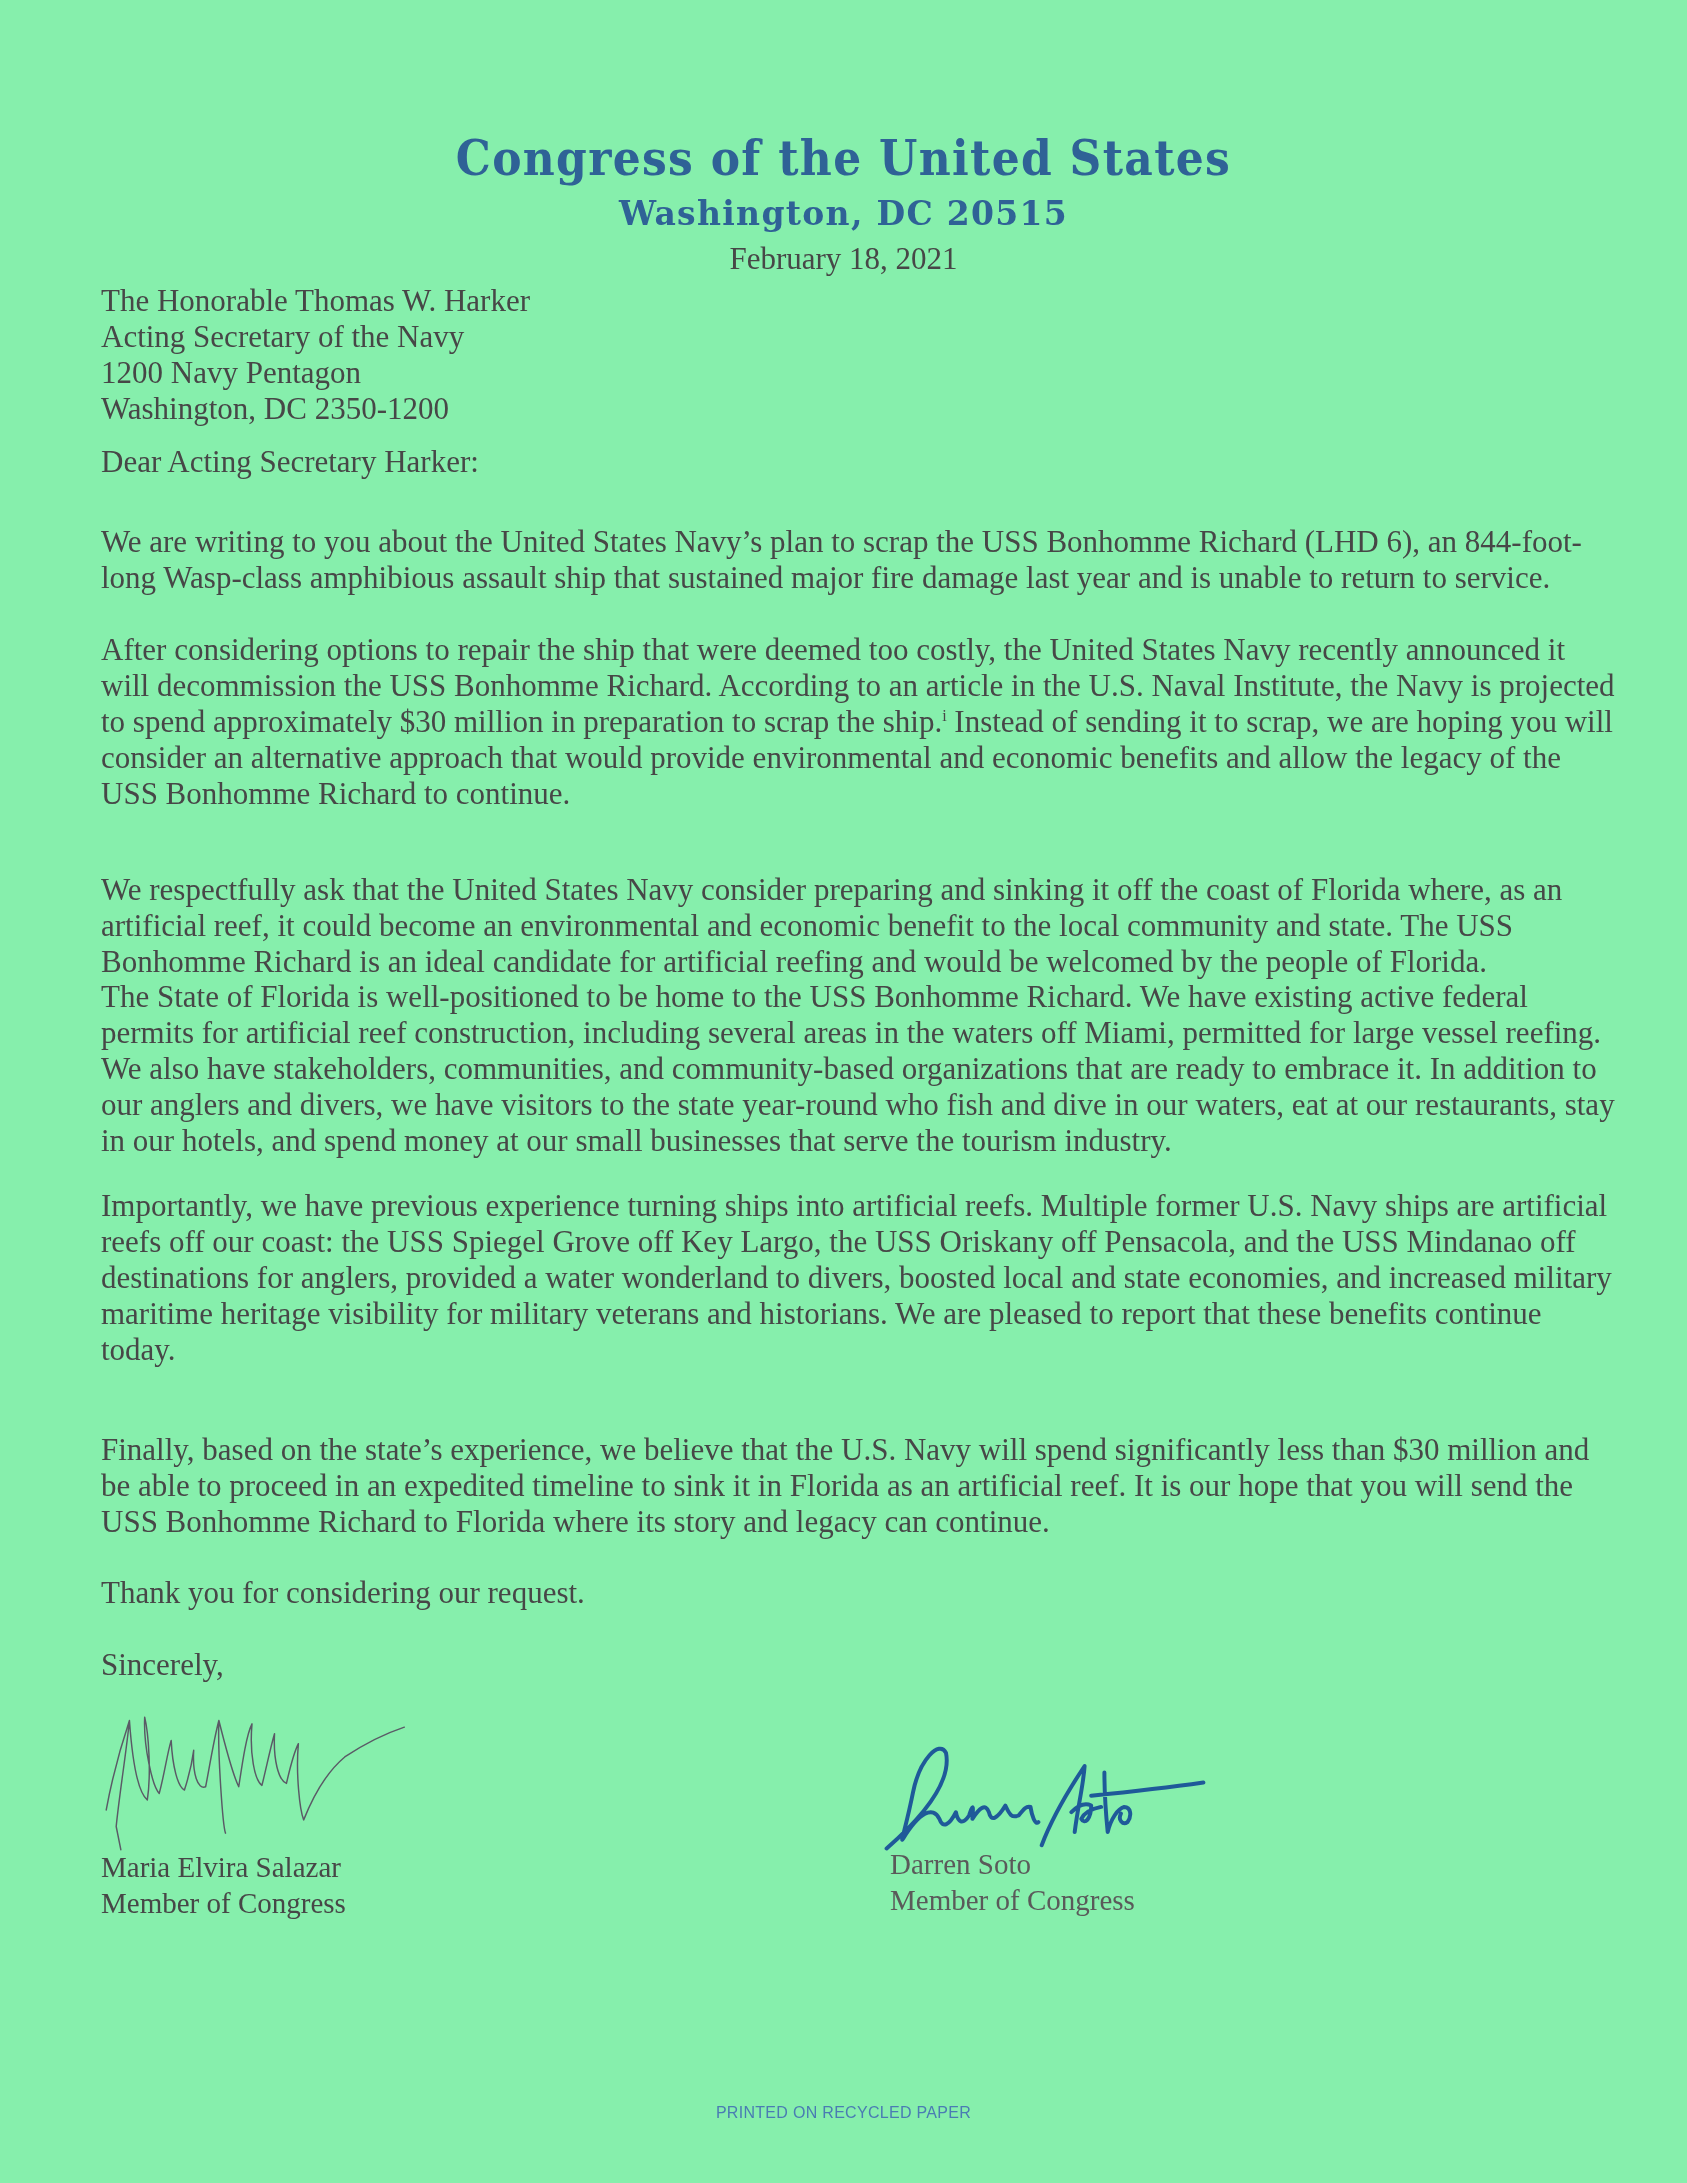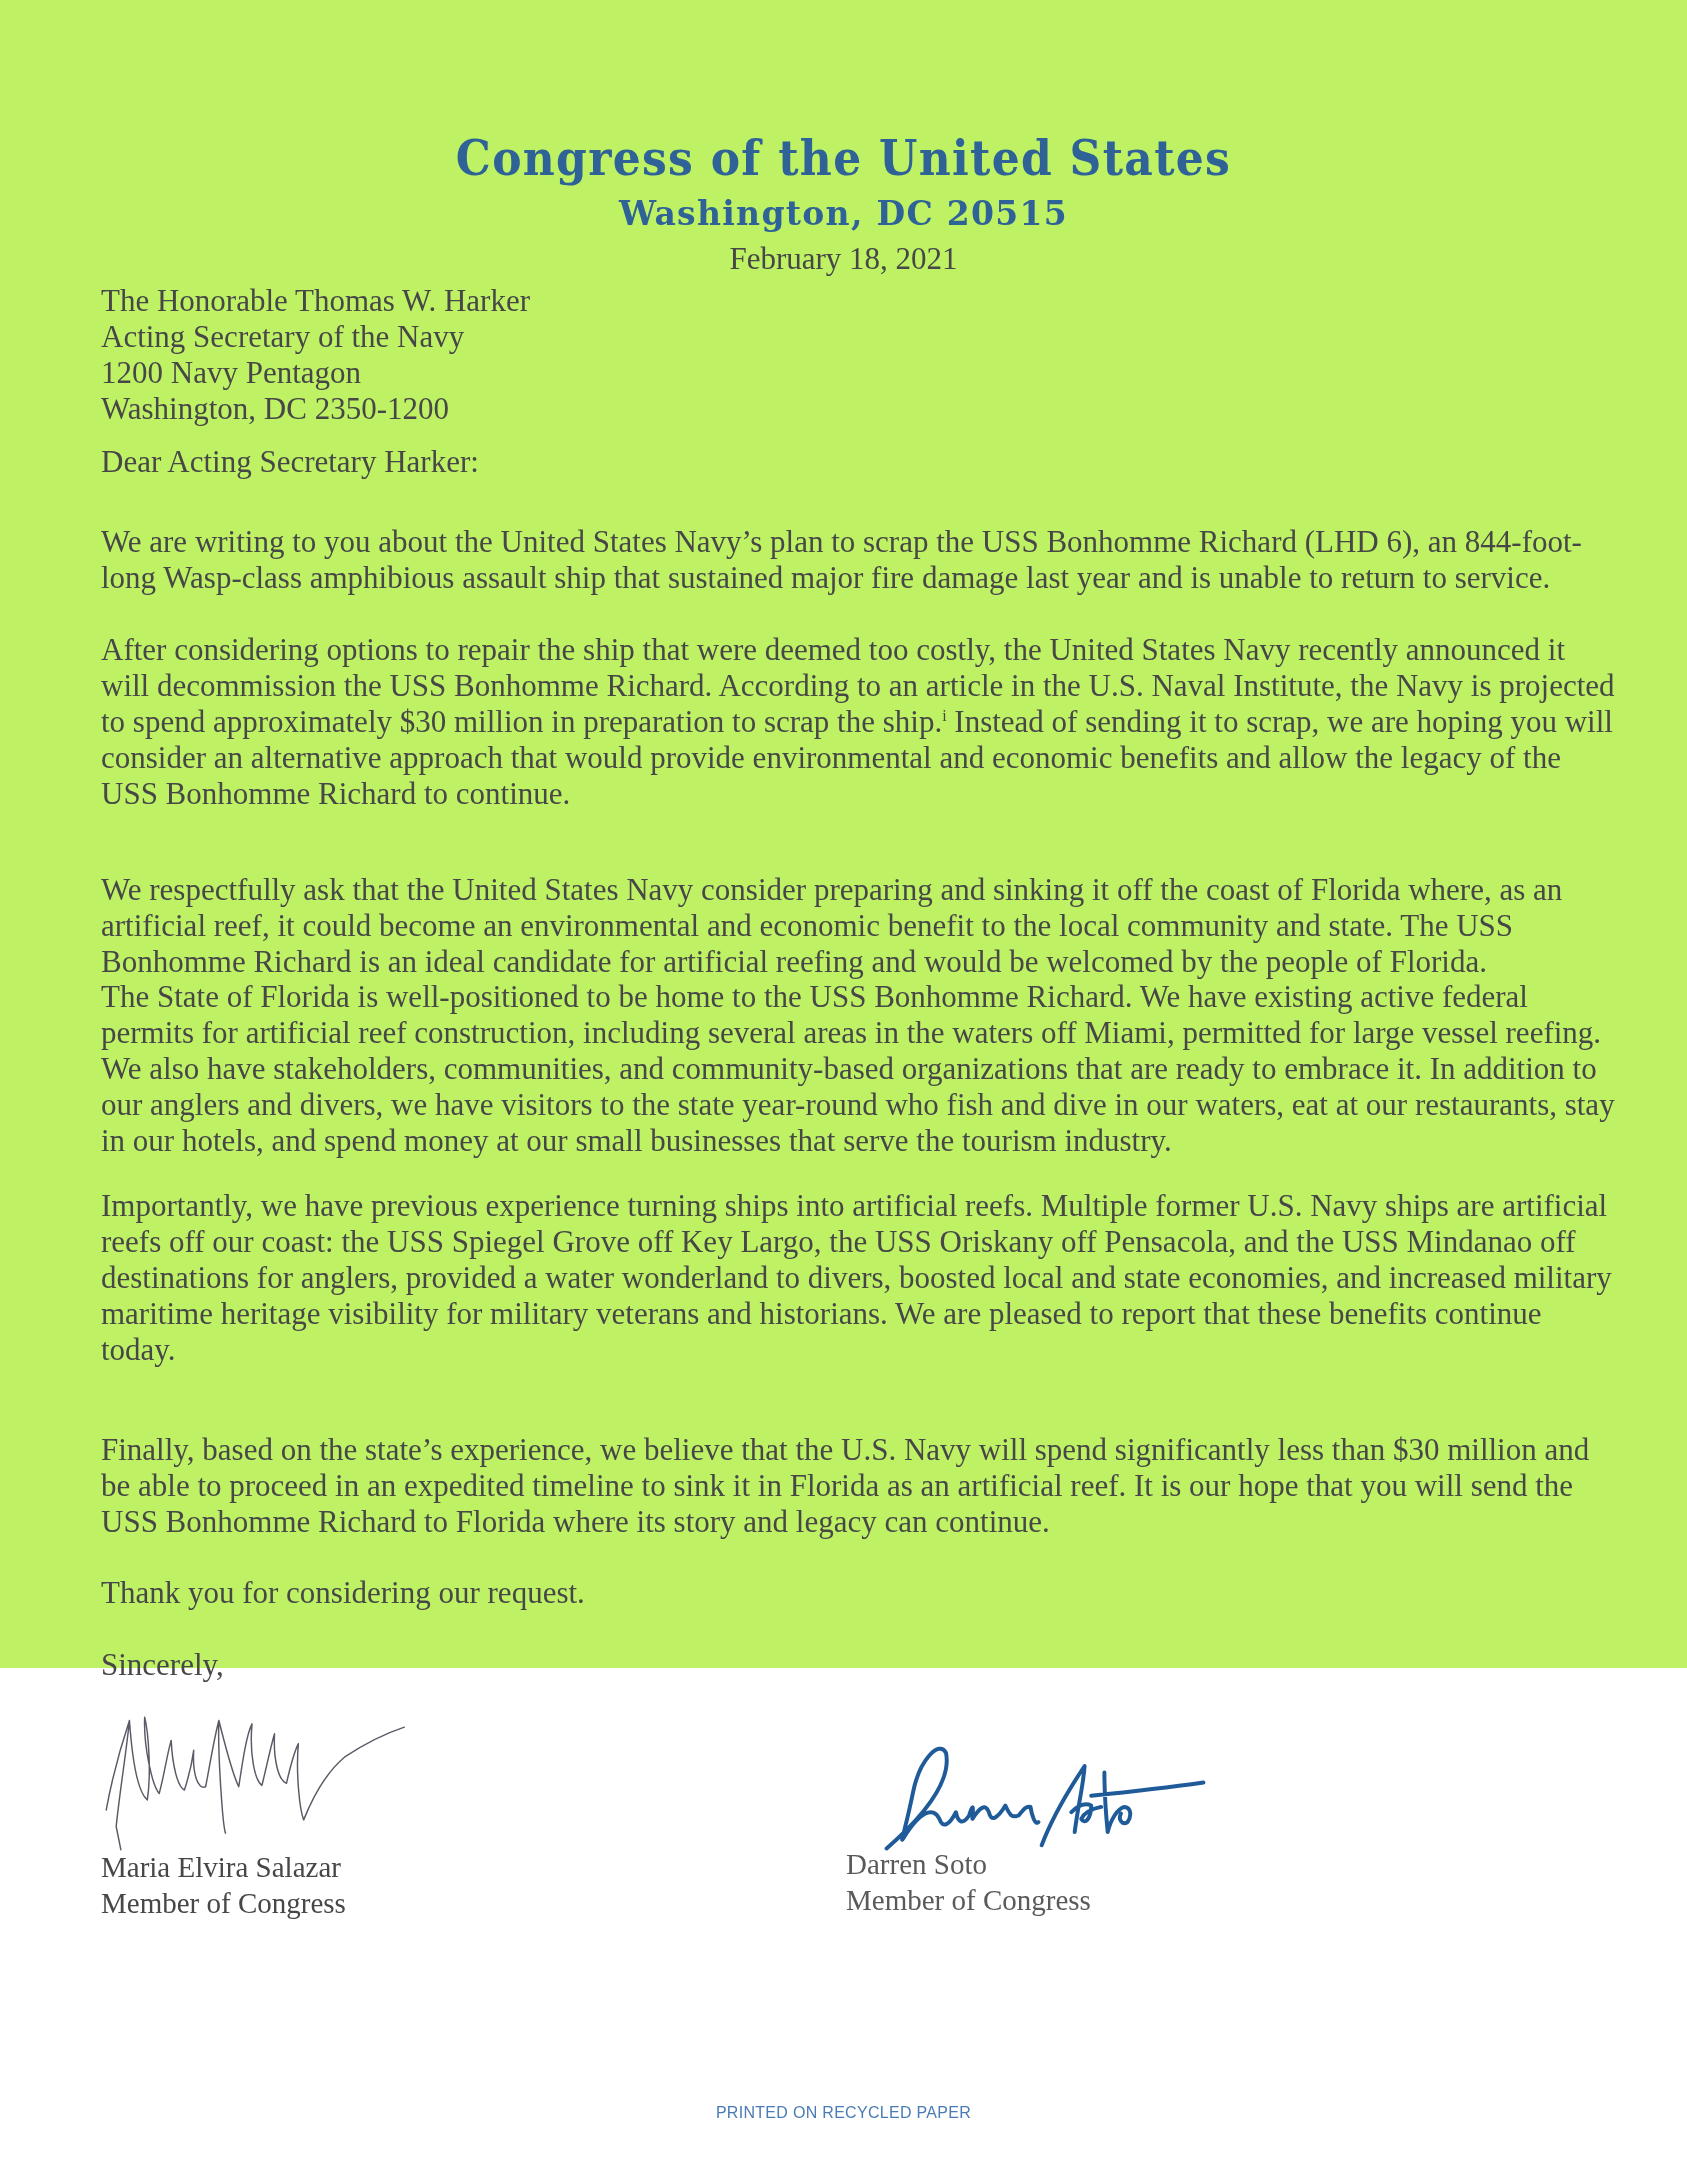--- a/index.html
+++ b/index.html
@@ -11,22 +11,22 @@
       width: 1687px;
       height: 2183px;
       position: relative;
       overflow: hidden;
       font-family: "Liberation Serif", "DejaVu Serif", serif;
       color: #474747;
     }
     .page {
       position: absolute;
       left: 0; top: 0;
-      width: 1687px; height: 1668px;
-      background: #bef264;
+      width: 1687px; height: 2183px;
+      background: #86efac;
     }
     .lh-title {
       position: absolute;
       top: 132px; left: 0; width: 1687px;
       text-align: center;
       font-family: "DejaVu Serif", "Liberation Serif", serif;
       font-weight: bold;
       font-size: 44px;
       letter-spacing: 1.3px;
       color: #2f6296;
@@ -90,21 +90,21 @@
       left: 873px; top: 1733px;
       width: 344px; height: 132px;
     }
     .signer {
       position: absolute;
       font-size: 29px;
       line-height: 36px;
       color: #474747;
     }
     .signer-1 { left: 101px; top: 1849px; }
-    .signer-2 { left: 846px; top: 1846px; color: #5a5a5a; }
+    .signer-2 { left: 890px; top: 1846px; color: #5a5a5a; }
     .footer {
       position: absolute;
       top: 2104px; left: 0; width: 1687px;
       text-align: center;
       font-family: "Liberation Sans", "DejaVu Sans", sans-serif;
       font-size: 16px;
       letter-spacing: 0.3px;
       color: #4a7cb3;
     }
   </style>

